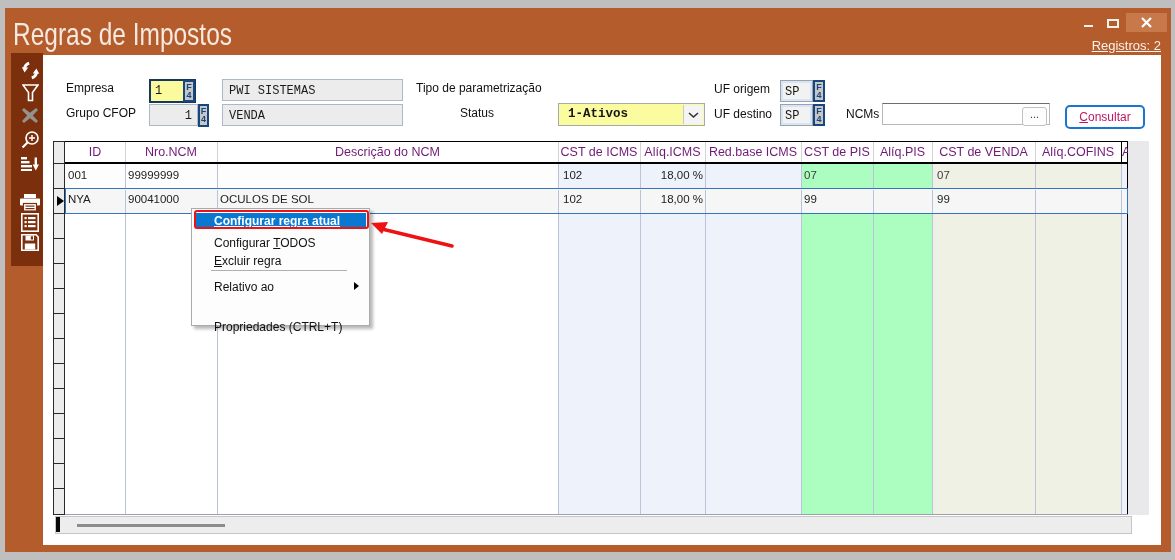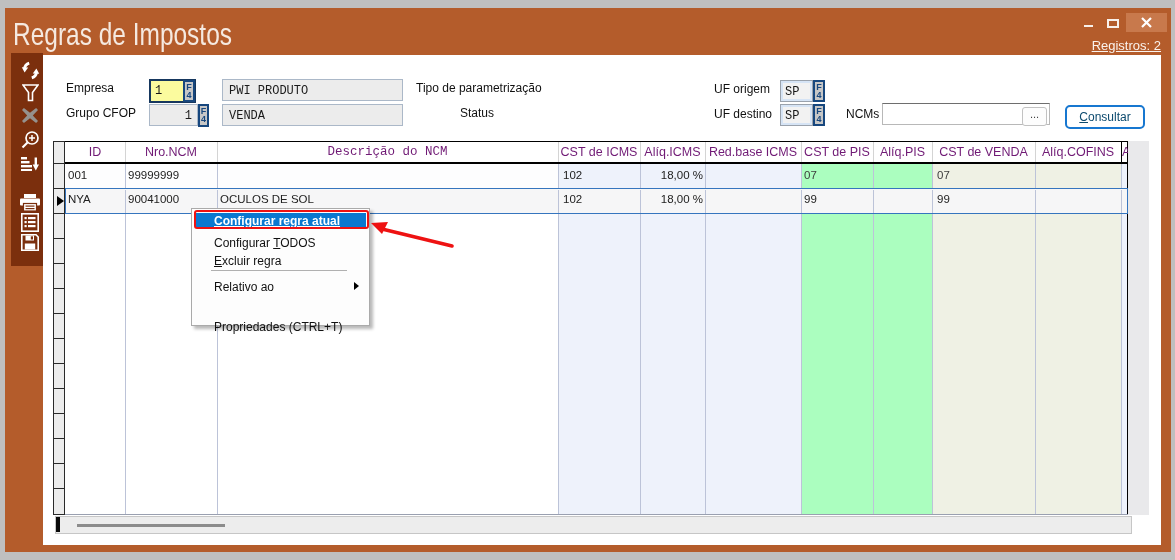--- a/index.html
+++ b/index.html
@@ -42,46 +42,54 @@
   <div class="lbl" style="left:66px;top:106px;">Grupo CFOP</div>
 
   <div class="abs" style="left:149px;top:79px;width:47px;height:24px;background:#fbfb9e;border:2px solid #16375e;box-sizing:border-box;">
     <div style="position:absolute;left:4px;top:3px;font-family:'Liberation Mono',monospace;font-size:12px;color:#151515;">1</div>
     <div style="position:absolute;right:-1px;top:-1px;width:12px;height:22px;background:#c7c7c7;border:2px solid #17477e;box-sizing:border-box;color:#17477e;font-weight:bold;font-size:9px;line-height:8px;text-align:center;padding-top:1px;">F<br>4</div>
   </div>
 
   <div class="grayfield" style="left:149px;top:104px;width:49px;height:22px;text-align:right;padding:4px 5px 0 0;">1</div>
   <div class="abs" style="left:198px;top:104px;width:11px;height:23px;background:#c7c7c7;border:2px solid #17477e;box-sizing:border-box;color:#17477e;font-weight:bold;font-size:9px;line-height:8px;text-align:center;padding-top:1px;">F<br>4</div>
 
-  <div class="grayfield" style="left:222px;top:79px;width:181px;height:22px;padding:4px 0 0 6px;">PWI PRODUTO</div>
+  <div class="grayfield" style="left:222px;top:79px;width:181px;height:22px;padding:4px 0 0 6px;">PWI SISTEMAS</div>
   <div class="grayfield" style="left:222px;top:104px;width:181px;height:22px;padding:4px 0 0 6px;">VENDA</div>
 
   <div class="lbl" style="left:416px;top:81px;">Tipo de parametrização</div>
   <div class="lbl" style="left:416px;top:106px;margin-left:44px;">Status</div>
 
+  <div class="abs" style="left:558px;top:103px;width:147px;height:23px;background:#fbfba0;border:1px solid #a9a9a9;box-sizing:border-box;">
+    <div style="position:absolute;left:9px;top:3px;font-family:'Liberation Mono',monospace;font-weight:bold;font-size:12.5px;color:#161616;">1-Ativos</div>
+    <div style="position:absolute;right:1px;top:1px;width:19px;height:19px;background:#f4f4f4;border-left:1px solid #c8c8c8;">
+      <svg width="19" height="19">
+          <path d="M5 8 L9.5 12 L14 8" stroke="#333" stroke-width="1.6" fill="none"></path>
+        </svg>
+    </div>
+  </div>
 
   <div class="lbl" style="left:714px;top:82px;">UF origem</div>
   <div class="lbl" style="left:714px;top:107px;">UF destino</div>
 
   <div class="abs" style="left:780px;top:80px;width:33px;height:22px;background:#f2f2f2;border:1px solid #9aa2ac;box-shadow:inset 0 0 0 2px #d6e4f5;box-sizing:border-box;">
     <div style="position:absolute;left:4px;top:4px;font-family:'Liberation Mono',monospace;font-size:12px;color:#151515;">SP</div>
   </div>
   <div class="abs" style="left:813px;top:80px;width:12px;height:22px;background:#c7c7c7;border:2px solid #17477e;box-sizing:border-box;color:#17477e;font-weight:bold;font-size:9px;line-height:8px;text-align:center;padding-top:1px;">F<br>4</div>
   <div class="abs" style="left:780px;top:104px;width:33px;height:22px;background:#f2f2f2;border:1px solid #9aa2ac;box-shadow:inset 0 0 0 2px #d6e4f5;box-sizing:border-box;">
     <div style="position:absolute;left:4px;top:4px;font-family:'Liberation Mono',monospace;font-size:12px;color:#151515;">SP</div>
   </div>
   <div class="abs" style="left:813px;top:104px;width:12px;height:22px;background:#c7c7c7;border:2px solid #17477e;box-sizing:border-box;color:#17477e;font-weight:bold;font-size:9px;line-height:8px;text-align:center;padding-top:1px;">F<br>4</div>
 
   <div class="lbl" style="left:846px;top:107px;">NCMs</div>
 
   <div class="abs" style="left:882px;top:103px;width:168px;height:22px;background:#fff;border:1px solid #b8b8b8;border-top:1px solid #6e6e6e;box-sizing:border-box;">
     <div style="position:absolute;right:2px;top:3px;width:23px;height:17px;background:#fdfdfd;border:1px solid #c2c2c2;border-radius:3px;font-size:11px;color:#444;text-align:center;line-height:13px;">...</div>
   </div>
 
-  <div class="abs" style="left:1065px;top:105px;width:80px;height:24px;background:#fff;border:2px solid #1777d0;border-radius:5px;box-sizing:border-box;font-size:12px;color:#0c4a6e;text-align:center;line-height:20px;"><u>C</u>onsultar</div>
+  <div class="abs" style="left:1065px;top:105px;width:80px;height:24px;background:#fff;border:2px solid #1777d0;border-radius:5px;box-sizing:border-box;font-size:12px;color:#be185d;text-align:center;line-height:20px;"><u>C</u>onsultar</div>
 
   <div class="abs" style="left:65px;top:164px;width:493px;height:351px;background:#ffffff;"></div>
   <div class="abs" style="left:558px;top:164px;width:243px;height:351px;background:#eef2fb;"></div>
   <div class="abs" style="left:801px;top:164px;width:131px;height:351px;background:#abfebf;"></div>
   <div class="abs" style="left:932px;top:164px;width:189px;height:351px;background:#eff1e4;"></div>
   <div class="abs" style="left:1121px;top:164px;width:7px;height:351px;background:#eef2fb;"></div>
 
   <div class="abs" style="left:53px;top:141px;width:1075px;height:22px;background:#ffffff;"></div>
   <div class="hdrline" style="left:53px;top:141px;width:1075px;height:1px;"></div>
   <div class="hdrline" style="left:53px;top:162px;width:1075px;height:2px;"></div>
@@ -94,21 +102,21 @@
   <div class="hcolsep" style="left:640px;top:142px;height:20px;"></div>
   <div class="hcolsep" style="left:705px;top:142px;height:20px;"></div>
   <div class="hcolsep" style="left:801px;top:142px;height:20px;"></div>
   <div class="hcolsep" style="left:873px;top:142px;height:20px;"></div>
   <div class="hcolsep" style="left:932px;top:142px;height:20px;"></div>
   <div class="hcolsep" style="left:1035px;top:142px;height:20px;"></div>
   <div class="hdrline" style="left:1121px;top:142px;width:1px;height:20px;"></div>
 
   <div class="htext" style="left:65px;width:60px;top:145px;">ID</div>
   <div class="htext" style="left:125px;width:92px;top:145px;">Nro.NCM</div>
-  <div class="htext" style="left:217px;width:341px;top:145px;font-family:Liberation Mono, monospace;">Descrição do NCM</div>
+  <div class="htext" style="left:217px;width:341px;top:145px;">Descrição do NCM</div>
   <div class="htext" style="left:558px;width:82px;top:145px;">CST de ICMS</div>
   <div class="htext" style="left:640px;width:65px;top:145px;">Alíq.ICMS</div>
   <div class="htext" style="left:705px;width:96px;top:145px;">Red.base ICMS</div>
   <div class="htext" style="left:801px;width:72px;top:145px;">CST de PIS</div>
   <div class="htext" style="left:873px;width:59px;top:145px;">Alíq.PIS</div>
   <div class="htext" style="left:932px;width:103px;top:145px;">CST de VENDA</div>
   <div class="htext" style="left:1035px;width:86px;top:145px;">Alíq.COFINS</div>
   <div class="htext" style="left:1122px;width:12px;top:145px;text-align:left;">A</div>
 
   <div class="abs" style="left:65px;top:164px;width:493px;height:24px;background:#fdfdfe;"></div>

